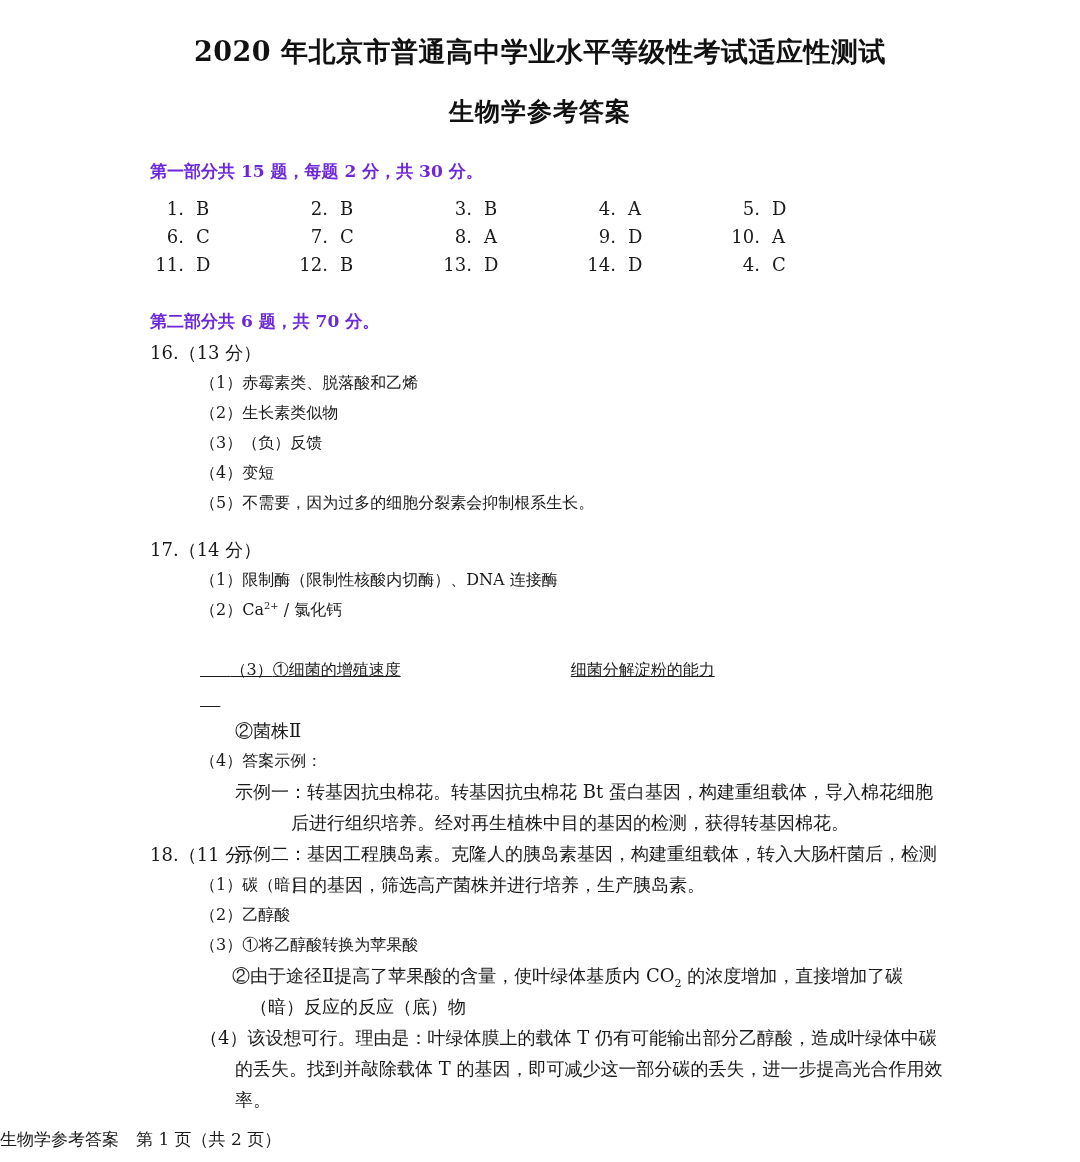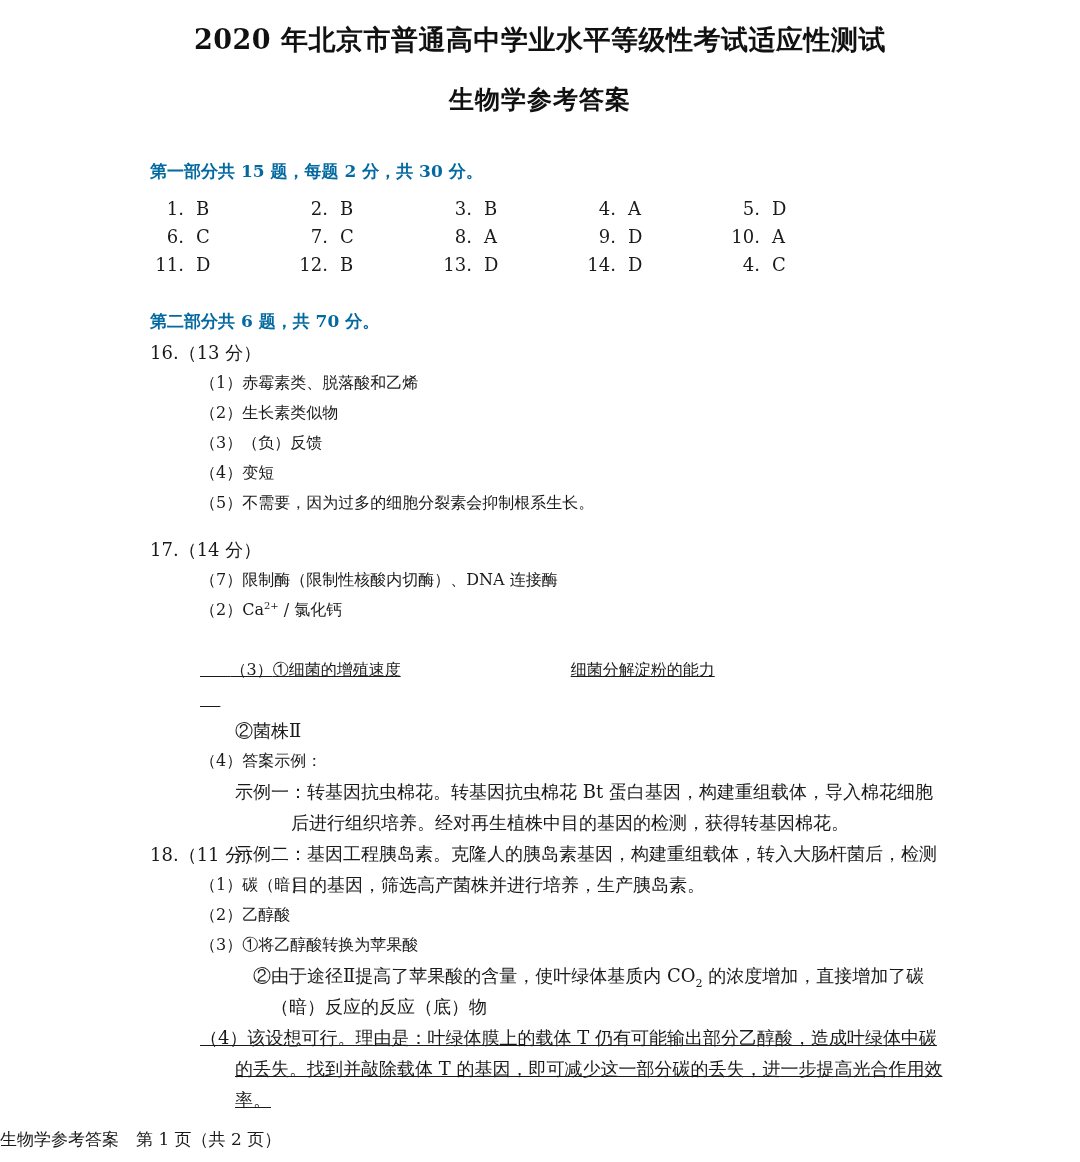--- a/index.html
+++ b/index.html
@@ -24,39 +24,39 @@
     box-sizing: border-box;
   }
 
   
   .doc-title {
     text-align: center;
     font-size: 27px;
     font-weight: 700;
     letter-spacing: 0.5px;
     margin: 0;
-    padding-top: 22px;
+    padding-top: 34px;
     line-height: 1.3;
     color: #111;
   }
   .doc-subtitle {
     text-align: center;
     font-size: 25px;
     font-weight: 700;
     letter-spacing: 1px;
     margin: 0;
     padding-top: 26px;
     color: #111;
   }
 
   
   .section-head {
     font-size: 17px;
     font-weight: 700;
-    color: #0369a1;
+    color: #6d28d9;
   }
   .part1-head { position: absolute; left: 150px; top: 160px; }
   .part2-head { position: absolute; left: 150px; top: 310px; }
 
   
   .mcq-grid {
     position: absolute;
     left: 150px;
     top: 198px;
     width: 720px;
@@ -99,27 +99,26 @@
   }
   
   .hang {
     font-size: 18px;
     line-height: 31px;
     margin-left: 50px;
     padding-left: 35px;
     text-indent: -35px;
     white-space: pre-wrap;
     word-break: break-all;
-    text-decoration: underline;
   }
   
   .sub {
     font-size: 18px;
     line-height: 31px;
-    margin-left: 103px;
+    margin-left: 82px;
     padding-left: 18px;
     text-indent: -18px;
     white-space: pre-wrap;
     word-break: break-all;
   }
   
   .example {
     font-size: 18px;
     line-height: 31px;
     margin-left: 85px;
@@ -231,21 +230,21 @@
     <div class="lvl1">（1）赤霉素类、脱落酸和乙烯</div>
     <div class="lvl1">（2）生长素类似物</div>
     <div class="lvl1">（3）（负）反馈</div>
     <div class="lvl1">（4）变短</div>
     <div class="lvl1">（5）不需要，因为过多的细胞分裂素会抑制根系生长。</div>
   </div>
 
   <div class="q-block" style="top:535px;">
     <div class="q-head">17.（14 分）</div>
 
-    <div class="lvl1">（7）限制酶（限制性核酸内切酶）、DNA 连接酶</div>
+    <div class="lvl1">（1）限制酶（限制性核酸内切酶）、DNA 连接酶</div>
 
     <div class="lvl1"><span>（2）Ca</span><sup>2+</sup><span> / 氯化钙</span></div>
 
     <div class="lvl1" style="position:relative; margin-left:50px;text-decoration:underline;">
       <span>（3）</span><span>①细菌的增殖速度</span><span class="gap-wide"></span><span>细菌分解淀粉的能力</span>
     </div>
     <div class="sub" style="margin-left:85px;padding-left:0;text-indent:0;">②菌株Ⅱ</div>
 
     <div class="lvl1">（4）答案示例：</div>
     <div class="example">示例一：转基因抗虫棉花。转基因抗虫棉花 Bt 蛋白基因，构建重组载体，导入棉花细胞后进行组织培养。经对再生植株中目的基因的检测，获得转基因棉花。</div>

